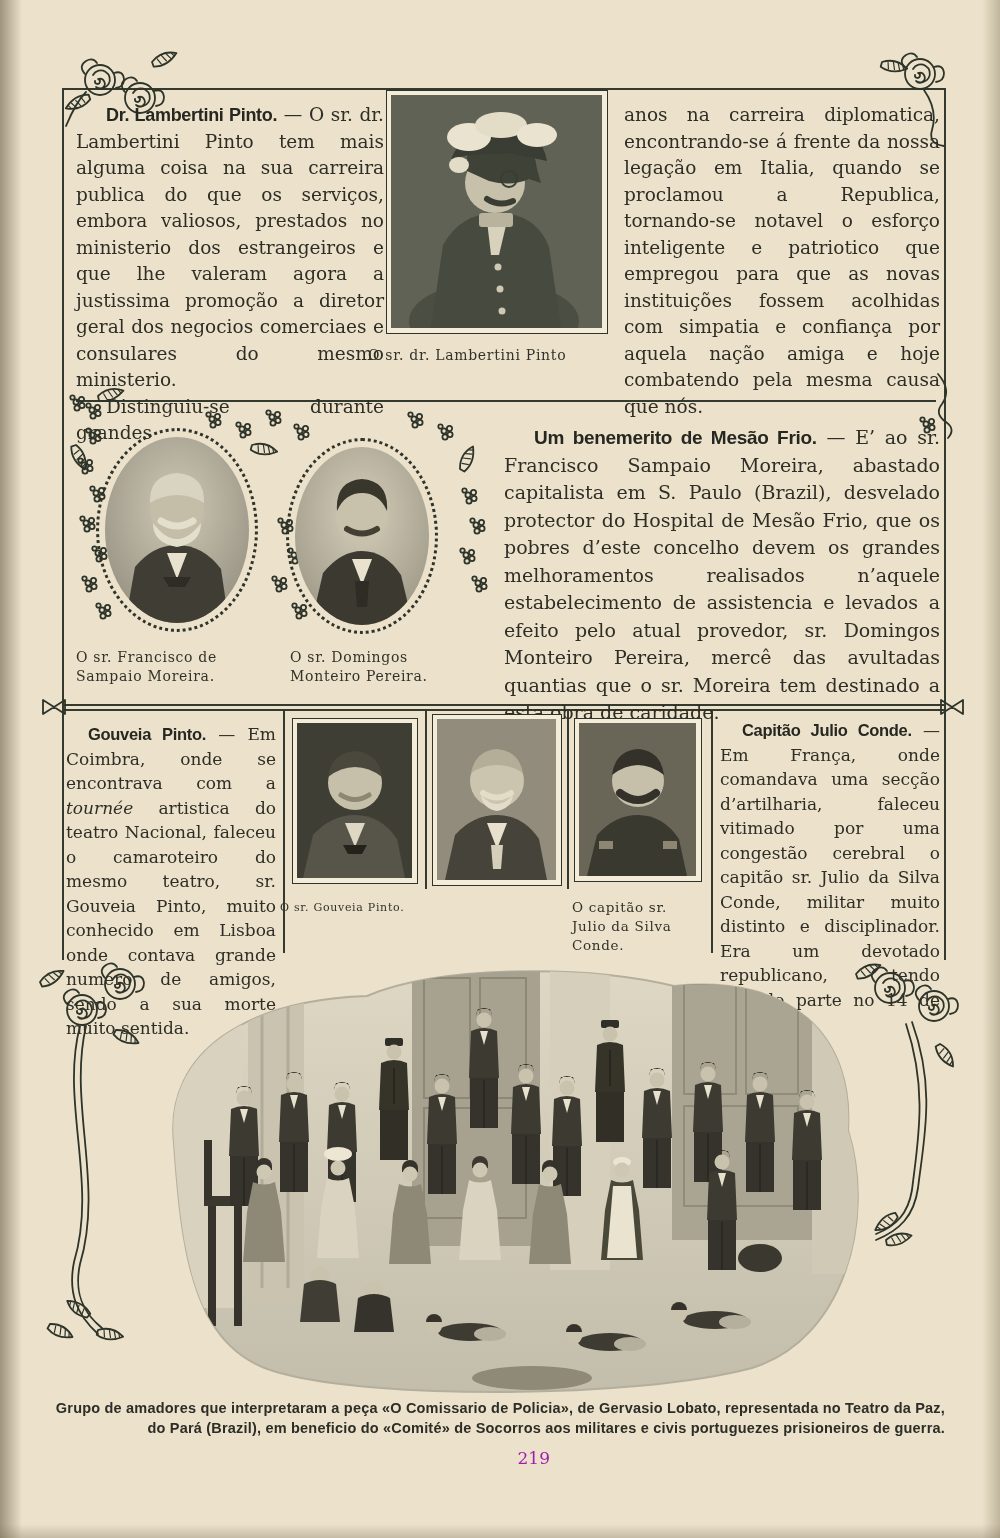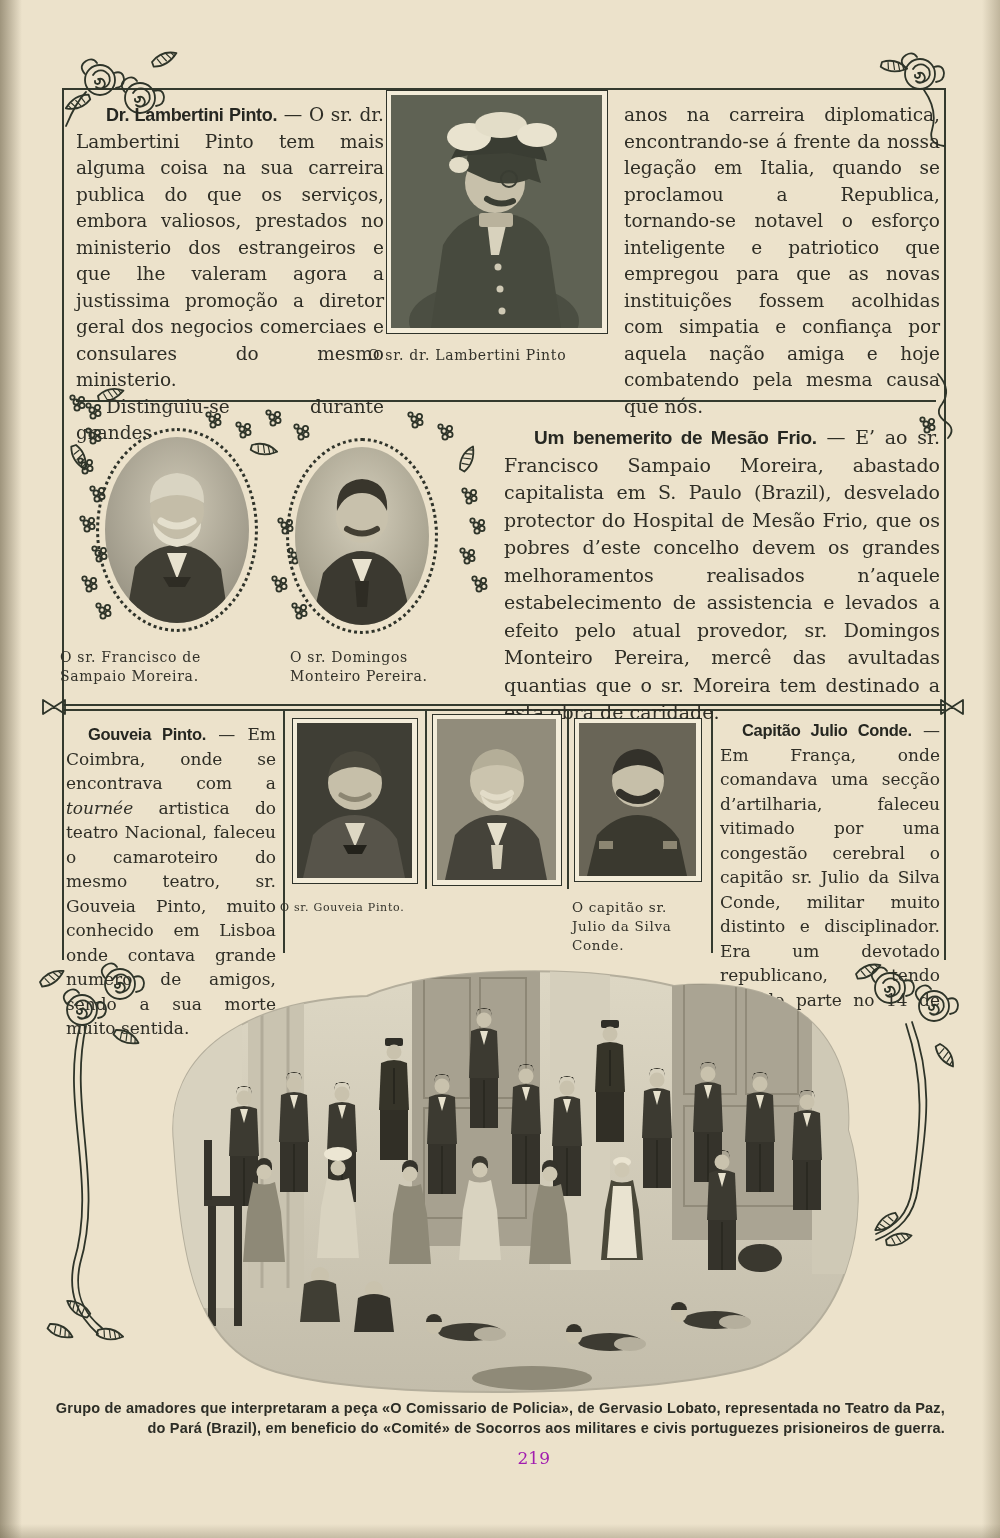--- a/index.html
+++ b/index.html
@@ -231,21 +231,21 @@
         </defs>
       <rect width="134" height="178" fill="url(#ov2)"></rect>
       <path d="M16,178 L28,126 Q46,104 67,104 Q90,104 106,128 L118,178 Z" fill="#3b3930"></path>
       <polygon points="57,112 77,112 67,138" fill="#e8e2cf"></polygon>
       <path d="M60,134 h14 l-2,26 h-10 z" fill="#2e2c24"></path>
       <circle cx="67" cy="70" r="26" fill="#c8c1ac"></circle>
       <path d="M42,64 Q40,34 67,32 Q94,34 92,64 Q84,46 67,46 Q50,46 42,64 Z" fill="#39362c"></path>
       <path d="M52,82 q15,9 30,0" stroke="#433f33" stroke-width="6" fill="none" stroke-linecap="round"></path>
     </svg>
   </div>
-  <div class="abs cap-serif" style="left:60px;top:648px;width:210px">O sr. Francisco de Sampaio Moreira.</div>
+  <div class="abs cap-serif" style="left:76px;top:648px;width:210px">O sr. Francisco de Sampaio Moreira.</div>
   <div class="abs cap-serif" style="left:290px;top:648px;width:190px">O sr. Domingos Monteiro Pereira.</div>
 
   <div class="abs body-text" style="left:504px;top:424px;width:436px;font-size:19px;line-height:27.5px">
     <p class="indent"><span class="hl" style="font-size:19px">Um benemerito de Mesão Frio.</span>
        <span>— E’ ao sr. Francisco Sampaio Moreira, abastado capitalista em S. Paulo (Brazil), desvelado protector do Hospital de Mesão Frio, que os pobres d’este concelho devem os grandes melhoramentos realisados n’aquele estabelecimento de assistencia e levados a efeito pelo atual provedor, sr. Domingos Monteiro Pereira, mercê das avultadas quantias que o sr. Moreira tem destinado a esta obra de caridade.</span></p>
   </div>
 
   <div class="abs body-text" style="left:66px;top:722px;width:210px;font-size:17px;line-height:24.5px">
     <p class="indent" style="text-indent:22px"><span class="hl" style="font-size:16.5px">Gouveia Pinto.</span>
        <span>— Em Coimbra, onde se encontrava com a </span><i>tournée</i><span> artistica do teatro Nacional, faleceu o camaroteiro do mesmo teatro, sr. Gouveia Pinto, muito conhecido em Lisboa onde contava grande numero de amigos, sendo a sua morte muito sentida.</span></p>

